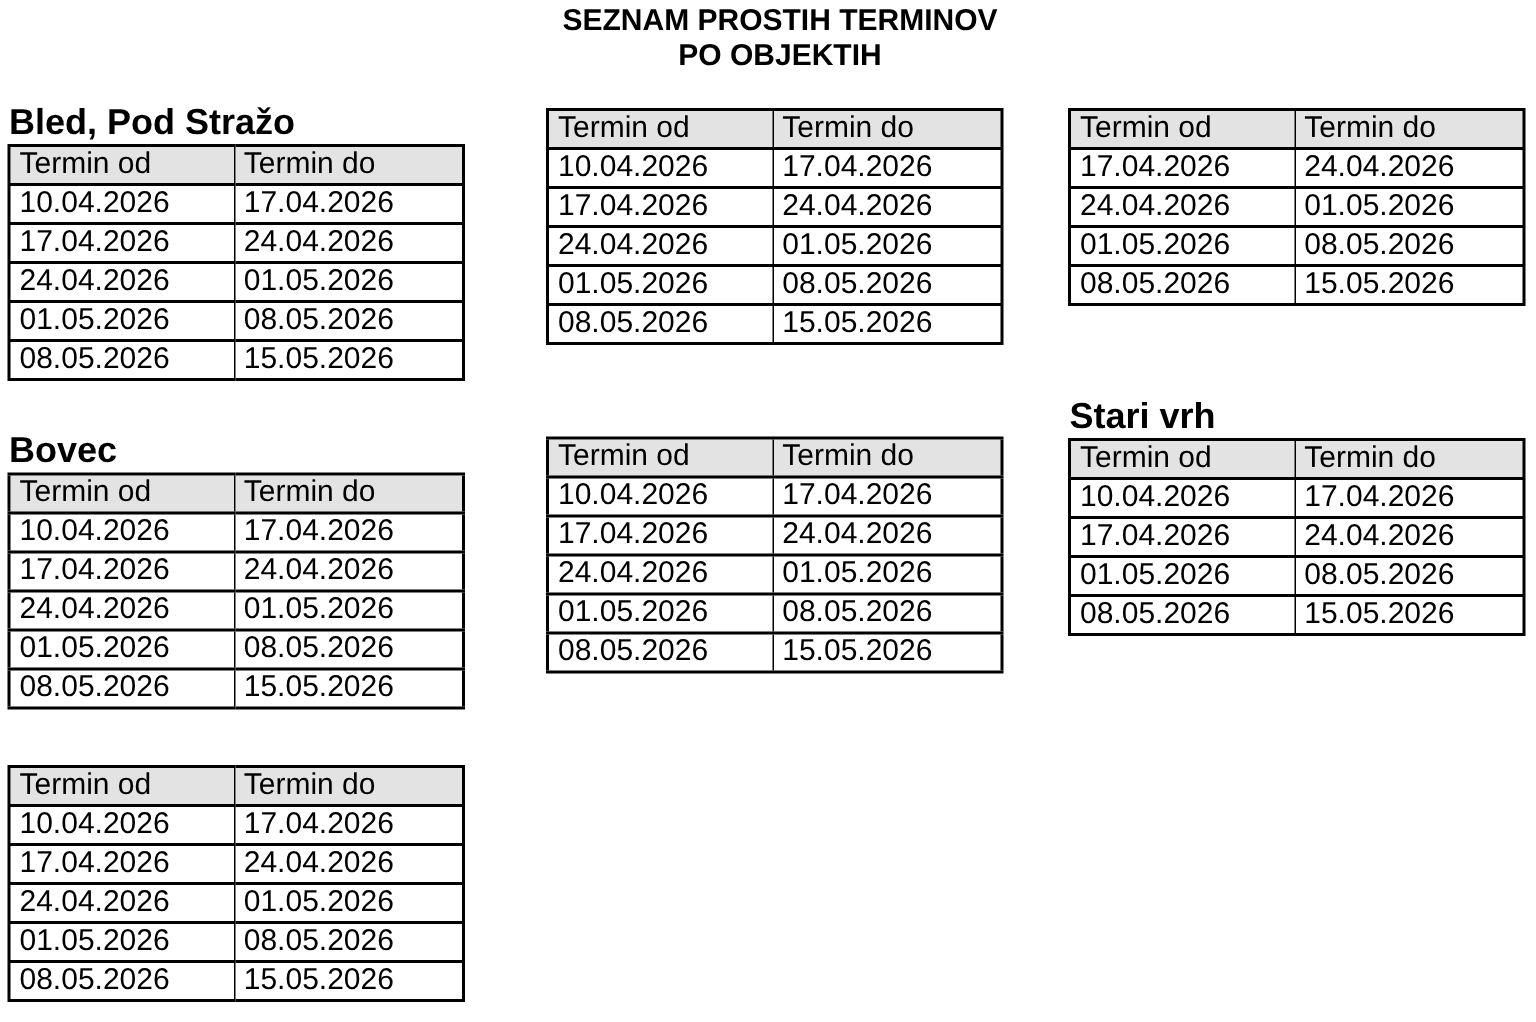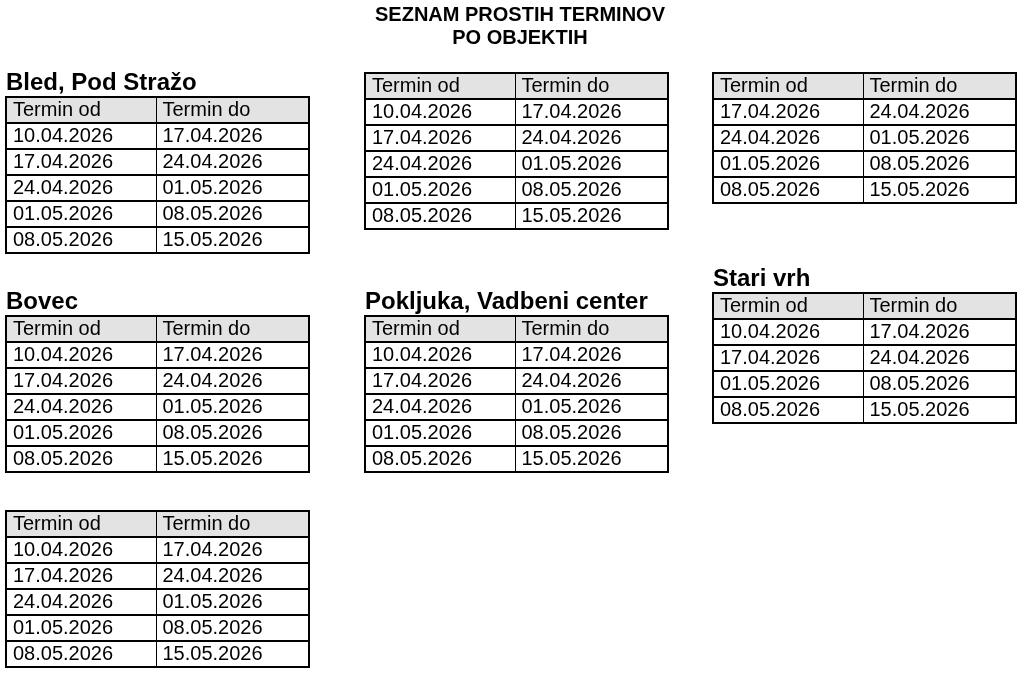--- a/index.html
+++ b/index.html
@@ -252,21 +252,20 @@
         </tr>
         <tr>
           <td>08.05.2026</td>
           <td>15.05.2026</td>
         </tr>
       </tbody>
     </table>
   </div>
 
   <div class="block" style="left:364px; top:291px;">
-    <div class="heading">Pokljuka, Vadbeni center</div>
     <table class="slots">
       <colgroup>
           <col class="c1">
           <col class="c2">
         </colgroup>
       <thead>
         <tr>
           <th>Termin od</th>
           <th>Termin do</th>
         </tr>

